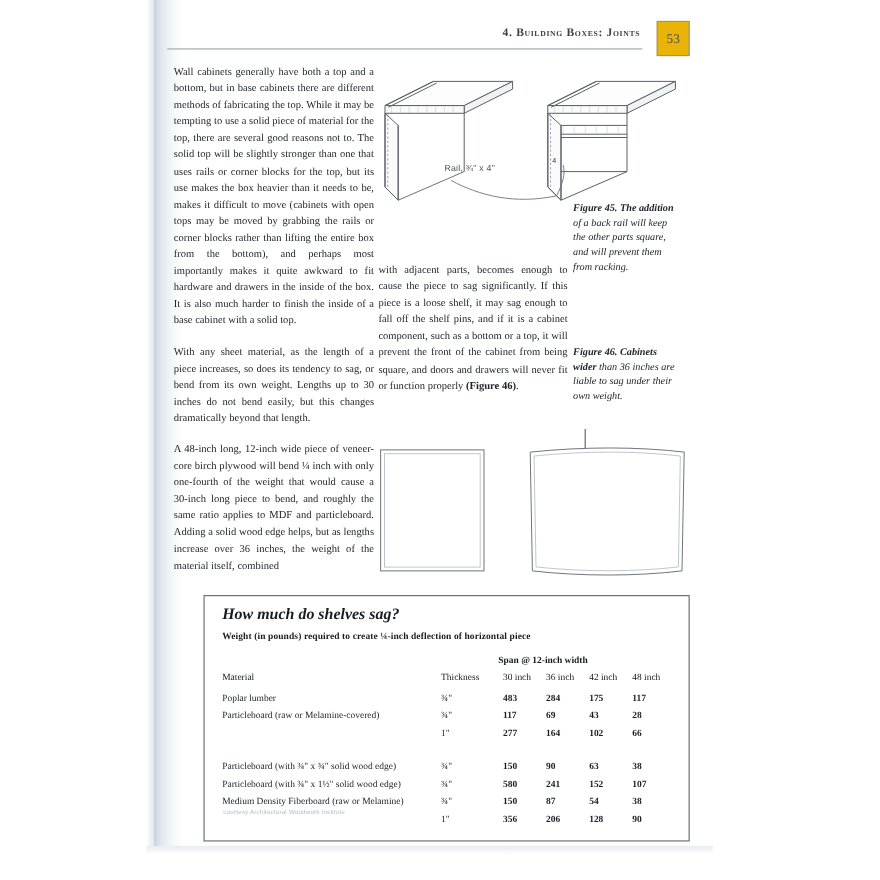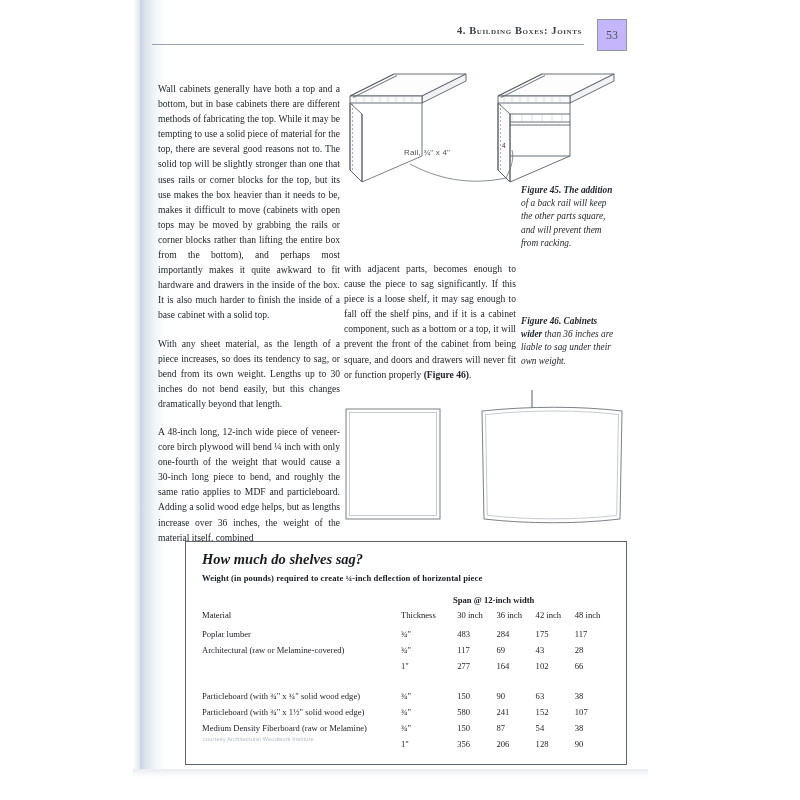--- a/index.html
+++ b/index.html
@@ -41,34 +41,33 @@
   .head-title{
     position:absolute;left:330px;top:25px;width:252px;
     text-align:right;
     font-variant:small-caps;
     font-size:10.5px;letter-spacing:.6px;color:#3b4049;
     font-family:"Liberation Serif", serif;
     font-weight:600;
   }
   .pagenum-box{
     position:absolute;left:597px;top:19px;width:28px;height:30px;
-    border:1px solid #8d959f;background:#c4b5fd;
+    border:1px solid #8d959f;background:#eab308;
     display:flex;align-items:center;justify-content:center;
     font-size:12px;color:#4a505a;
   }
 
   
   .col{
     position:absolute;
     font-size:9.6px;
     line-height:15.1px;
     color:#22262c;
     text-align:justify;
     text-justify:inter-word;
-    margin-top:23px;
   }
   .col p{margin:0 0 13px 0;}
   #col-left{ left:158px; top:58px; width:182px; }
   #col-right{ left:344px; top:238px; width:172px; }
   .col b{font-weight:700;}
 
   
   .caption{
     position:absolute;
     width:96px;
@@ -114,21 +113,21 @@
     border-collapse:collapse;
     font-size:8.6px;color:#1b1f25;
   }
   table.sag th{
     font-weight:400;text-align:left;padding:0 0 6px 0;color:#14181d;
   }
   table.sag td{padding:3.1px 0;}
   table.sag th.num, table.sag td.num{text-align:left;}
   .c-mat{width:198px;}
   .c-thk{width:56px;}
-  .c-n{width:39px;}
+  .c-n{width:39px;font-weight:bold;}
   .spacer-row td{height:7px;padding:0;}
   .credit{
     position:absolute;left:17px;top:194px;
     font-family:"Liberation Sans", sans-serif;
     font-size:5.6px;color:#b3bac3;letter-spacing:.2px;
   }
 </style>
 </head>
 <body>
 
@@ -278,21 +277,21 @@
       <tbody id="sag-body">
           <tr>
             <td class="c-mat">Poplar lumber</td>
             <td class="c-thk">¾"</td>
             <td class="c-n num">483</td>
             <td class="c-n num">284</td>
             <td class="c-n num">175</td>
             <td class="c-n num">117</td>
           </tr>
           <tr>
-            <td class="c-mat">Architectural (raw or  Melamine-covered)</td>
+            <td class="c-mat">Particleboard (raw or  Melamine-covered)</td>
             <td class="c-thk">¾"</td>
             <td class="c-n num">117</td>
             <td class="c-n num">69</td>
             <td class="c-n num">43</td>
             <td class="c-n num">28</td>
           </tr>
           <tr>
             <td class="c-mat"></td>
             <td class="c-thk">1"</td>
             <td class="c-n num">277</td>

